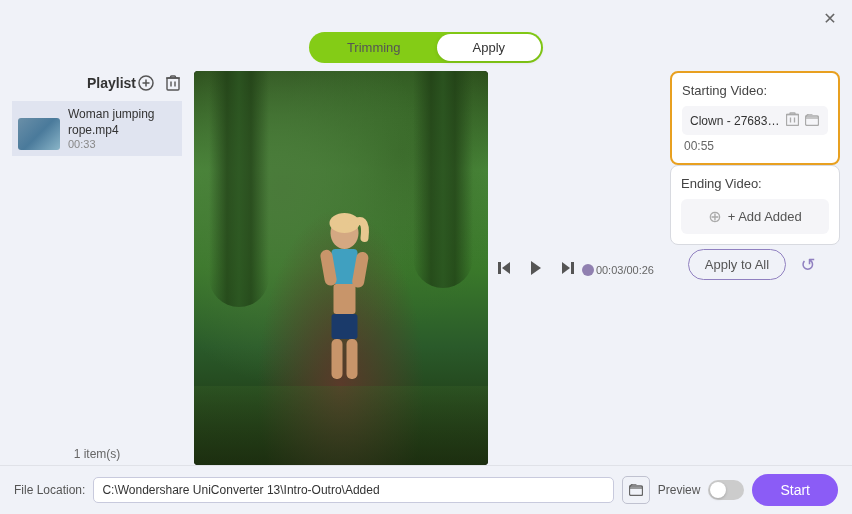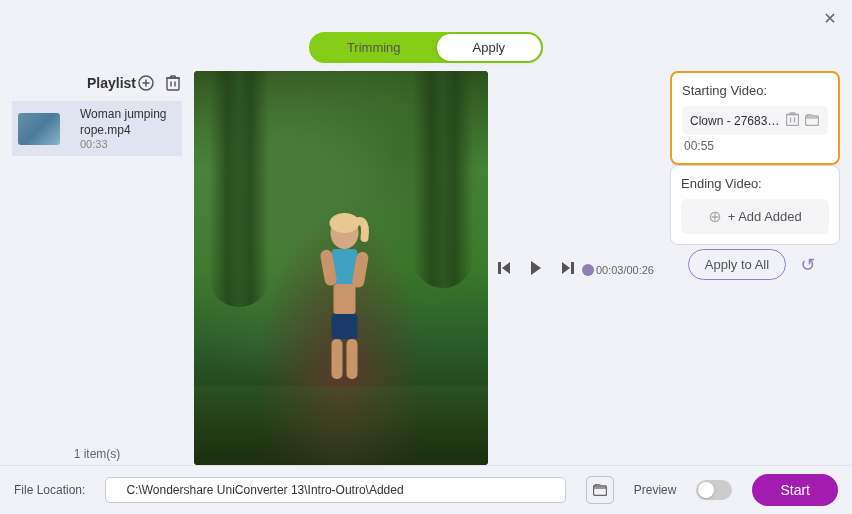--- a/index.html
+++ b/index.html
@@ -113,22 +113,22 @@
       justify-content: center;
       padding: 2px;
     }
 
     .playlist-items {
       flex: 1;
       overflow-y: auto;
     }
     .playlist-item {
       display: flex;
-      align-items: center;
-      gap: 20px;
+      align-items: flex-end;
+      gap: 8px;
       padding: 6px 6px;
       border-radius: 0;
       background: #e0e4f0;
       cursor: pointer;
     }
     .thumbnail {
       width: 42px;
       height: 32px;
       background: #8baac5;
       border-radius: 3px;
@@ -343,32 +343,32 @@
       display: flex;
       align-items: center;
       justify-content: center;
     }
 
     
     .bottom-bar {
       display: flex;
       align-items: center;
       padding: 8px 14px;
-      gap: 20px;
+      gap: 8px;
       background: #f0f2f8;
       border-top: 1px solid #e0e2e8;
     }
     .file-location-label {
       font-size: 12px;
       color: #555;
       white-space: nowrap;
     }
     .file-path-input {
       flex: 1;
-      padding: 5px 20px;
+      padding: 5px 8px;
       border: 1px solid #c8cadd;
       border-radius: 5px;
       font-size: 12px;
       background: #fff;
       color: #333;
     }
     .browse-btn {
       width: 28px;
       height: 28px;
       background: none;
@@ -400,21 +400,21 @@
       background: #fff;
       border-radius: 50%;
       position: absolute;
       top: 2px;
       left: 2px;
       transition: left 0.2s;
       box-shadow: 0 1px 3px rgba(0,0,0,0.2);
     }
     .start-btn {
       padding: 8px 28px;
-      background: #a21caf;
+      background: #8b5cf6;
       color: #fff;
       border: none;
       border-radius: 20px;
       font-size: 14px;
       cursor: pointer;
       font-weight: 500;
       margin-left: auto;
     }
 
     

